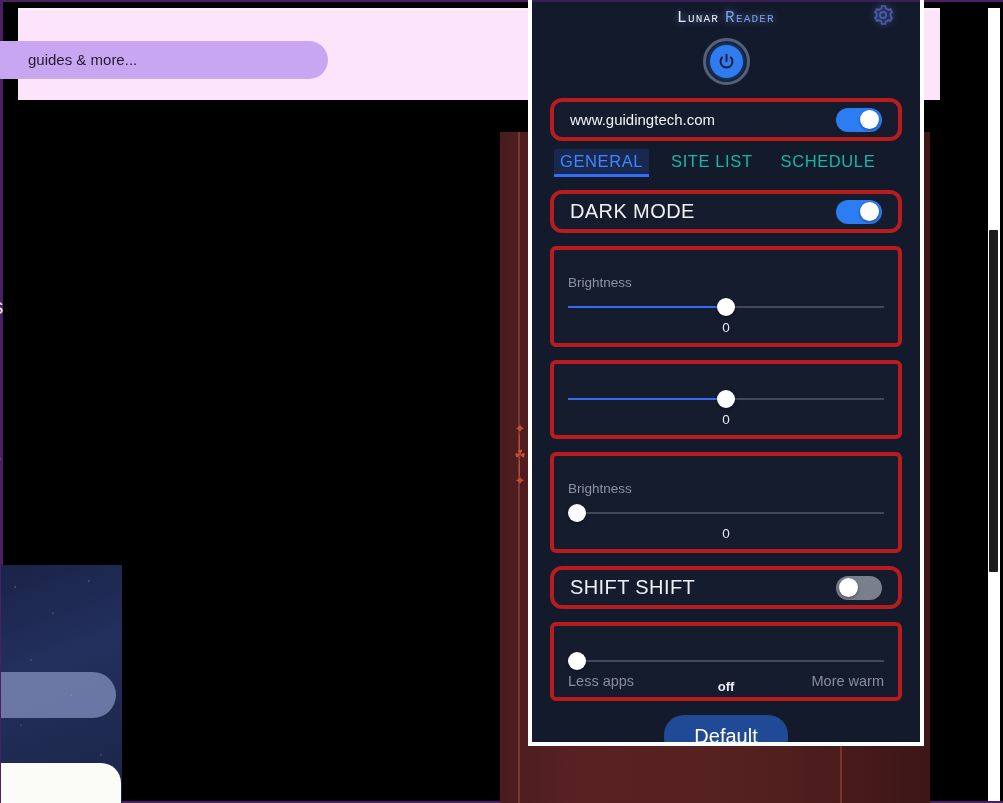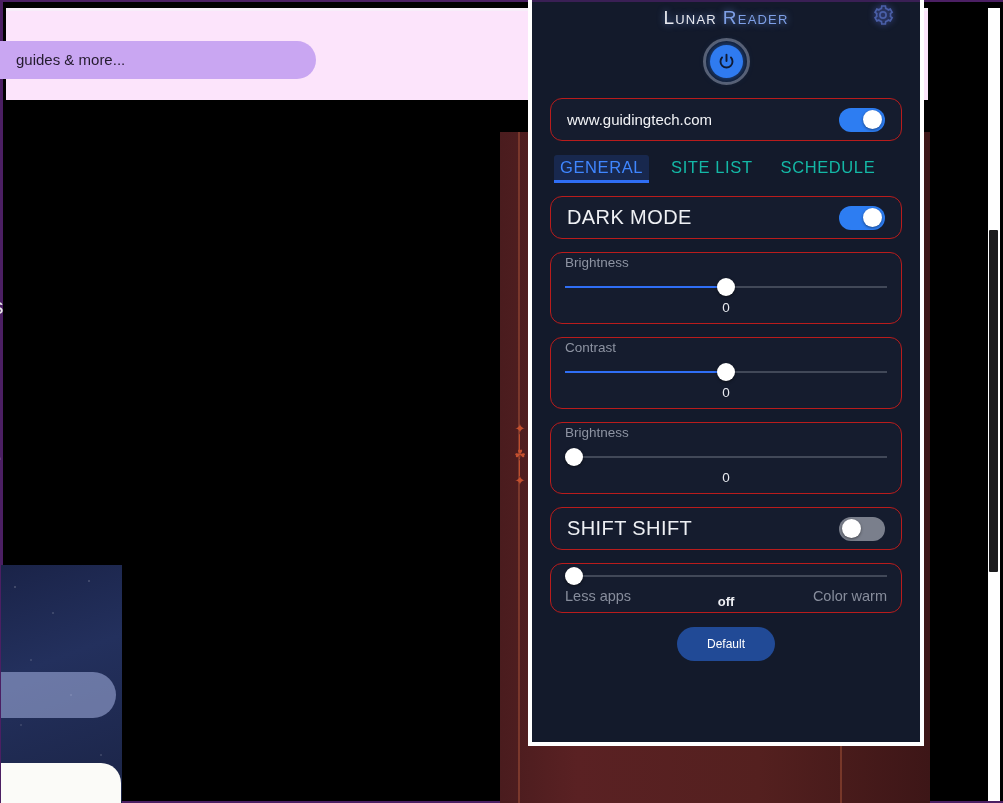--- a/index.html
+++ b/index.html
@@ -13,21 +13,21 @@
 
   
   .page-frame {
     position: absolute; left: 0; top: 0; width: 1003px; height: 803px;
     background: #000;
     border-left: 3px solid #4b1f63;
     border-top: 2px solid #4b1f63;
     border-bottom: 2px solid #4b1f63;
   }
   .pink-band {
-    position: absolute; left: 3px; top: 6px; width: 922px; height: 92px;
+    position: absolute; left: 15px; top: 6px; width: 922px; height: 92px;
     background: #fce4fb;
   }
   .pink-band-inner-top {
     position:absolute; left:0; top:0; width:100%; height:3px; background:#f7eef9;
   }
   .search-pill {
     position: absolute; left: -90px; top: 33px;
     width: 400px; height: 38px;
     background: #c9a6f2;
     border-radius: 19px;
@@ -102,23 +102,23 @@
     padding: 0 18px;
     overflow: hidden;
   }
   .popup-topline { position:absolute; left:0; top:0; width:100%; height:4px; background:#3a1f55; }
 
   .pp-header {
     display: flex; align-items: center; justify-content: center;
     height: 36px; position: relative; margin-top: 2px;
   }
   .brand {
-    font-size: 19px; letter-spacing: 1.2px;
+    font-size: 16px; letter-spacing: 1.2px;
     font-variant: small-caps;
-    font-family: Liberation Sans, sans-serif;
+    font-family: Liberation Mono, monospace;
     text-shadow: 0 0 7px rgba(110,150,230,.75);
   }
   .brand .w1 { color: #e8e9ef; }
   .brand .w2 { color: #7e9fe6; margin-left: 6px; }
 
   .gear-btn {
     position: absolute; right: 4px; top: 2px; width: 30px; height: 30px;
     cursor: pointer; display:flex; align-items:center; justify-content:center;
   }
   .gear-btn svg { filter: drop-shadow(0 0 3px rgba(90,110,220,.7)); }
@@ -134,53 +134,53 @@
   .power-core {
     width: 33px; height: 33px; border-radius: 50%;
     background: #2f7bf0;
     display:flex; align-items:center; justify-content:center;
     box-shadow: 0 0 10px rgba(47,123,240,.7);
   }
   .power-core svg { display:block; }
 
   .card {
     background: #151c2e;
-    border: 1px solid #b91c1c;
+    border: 4px solid #b91c1c;
     border-radius: 12px;
     margin-top: 13px;
   }
   .row-card {
     height: 43px; display: flex; align-items: center;
     padding: 0 16px; justify-content: space-between;
   }
   .site-url { color: #f2f3f6; font-size: 15px; }
   .row-label { color: #eef0f4; font-size: 20px; letter-spacing: .4px; }
 
   .switch { width: 46px; height: 24px; border-radius: 12px; position: relative; cursor: pointer; }
   .switch.on  { background: #2d7df2; }
   .switch.off { background: #7a7f8c; }
   .switch .knob {
     position: absolute; top: 2.5px; width: 19px; height: 19px; border-radius: 50%;
     background: #ffffff; box-shadow: 0 1px 3px rgba(0,0,0,.45);
   }
   .switch.on  .knob { right: 3px; }
   .switch.off .knob { left: 3px; }
 
-  .tabs { display: flex; align-items: flex-end; gap: 16px; margin-top: 14px; padding-left: 4px; }
+  .tabs { display: flex; align-items: flex-end; gap: 16px; margin-top: 8px; padding-left: 4px; }
   .tab {
     font-size: 16.5px; letter-spacing: .6px; color: #14b8a6;
     padding: 3px 6px 6px 6px; cursor: pointer; position: relative;
   }
   .tab.active { color: #3f86ff; background: rgba(40,80,170,.28); border-radius: 3px 3px 0 0; }
   .tab.active::after {
     content: ""; position: absolute; left: 0; right: 0; bottom: 0;
     height: 3px; background: #2f6ef5;
   }
 
-  .slider-card { padding: 2px 14px 8px 14px; }
+  .slider-card { padding: 25px 14px 8px 14px; border-radius: 6px; }
   .slider-title { color: #8d93a2; font-size: 13.5px; margin-bottom: 7px; }
   .track-wrap { position: relative; height: 20px; }
   .track {
     position: absolute; left: 0; right: 0; top: 9px; height: 2px; background: #414858;
   }
   .track-fill { position: absolute; left: 0; top: 9px; height: 2px; background: #2f6ef5; }
   .thumb {
     position: absolute; top: 1px; width: 18px; height: 18px; border-radius: 50%;
     background: #fff; box-shadow: 0 1px 3px rgba(0,0,0,.5); cursor: pointer;
     transform: translateX(-9px);
@@ -189,21 +189,21 @@
   .temp-foot { display:flex; justify-content: space-between; align-items:center; margin-top: 2px; position:relative; }
   .temp-foot .edge { color: #878d9c; font-size: 14.5px; }
   .temp-foot .mid {
     position:absolute; left:50%; transform:translateX(-50%); top: 6px;
     color:#eceef3; font-size:13px; font-weight:bold;
   }
 
   .notice { text-align: center; color: #969cab; font-size: 12.7px; margin-top: 14px; }
   .default-wrap { display: flex; justify-content: center; margin-top: 14px; }
   .default-btn {
-    background: #214a96; color: #fff; font-size: 12px;
+    background: #214a96; color: #fff; font-size: 20px;
     border: none; border-radius: 20px; padding: 10px 30px; cursor: pointer;
   }
 
   
   .vscroll {
     position: absolute; right: 3px; top: 6px; width: 12px; height: 793px;
     background: #ffffff;
   }
   .vscroll .thumb-bar {
     position: absolute; left: 1px; top: 222px; width: 9px; height: 342px;
@@ -303,21 +303,20 @@
         <div class="slider-title">Brightness</div>
         <div class="track-wrap">
           <div class="track"></div>
           <div class="track-fill" style="width:50%"></div>
           <div class="thumb" style="left:50%"></div>
         </div>
         <div class="slider-value">0</div>
       </div>
 
       <div class="card slider-card">
-        <div class="slider-title">Contrast</div>
         <div class="track-wrap">
           <div class="track"></div>
           <div class="track-fill" style="width:50%"></div>
           <div class="thumb" style="left:50%"></div>
         </div>
         <div class="slider-value">0</div>
       </div>
 
       <div class="card slider-card">
         <div class="slider-title">Brightness</div>
@@ -338,21 +337,21 @@
 
       <div class="card slider-card">
         <div class="track-wrap">
           <div class="track"></div>
           <div class="track-fill" style="width:0%"></div>
           <div class="thumb" style="left:9px"></div>
         </div>
         <div class="temp-foot">
           <span class="edge">Less apps</span>
           <span class="mid">off</span>
-          <span class="edge">Color warm</span>
+          <span class="edge">More warm</span>
         </div>
       </div>
 
 
       <div class="default-wrap">
         <button class="default-btn">Default</button>
       </div>
 
     </div>
   </div>

